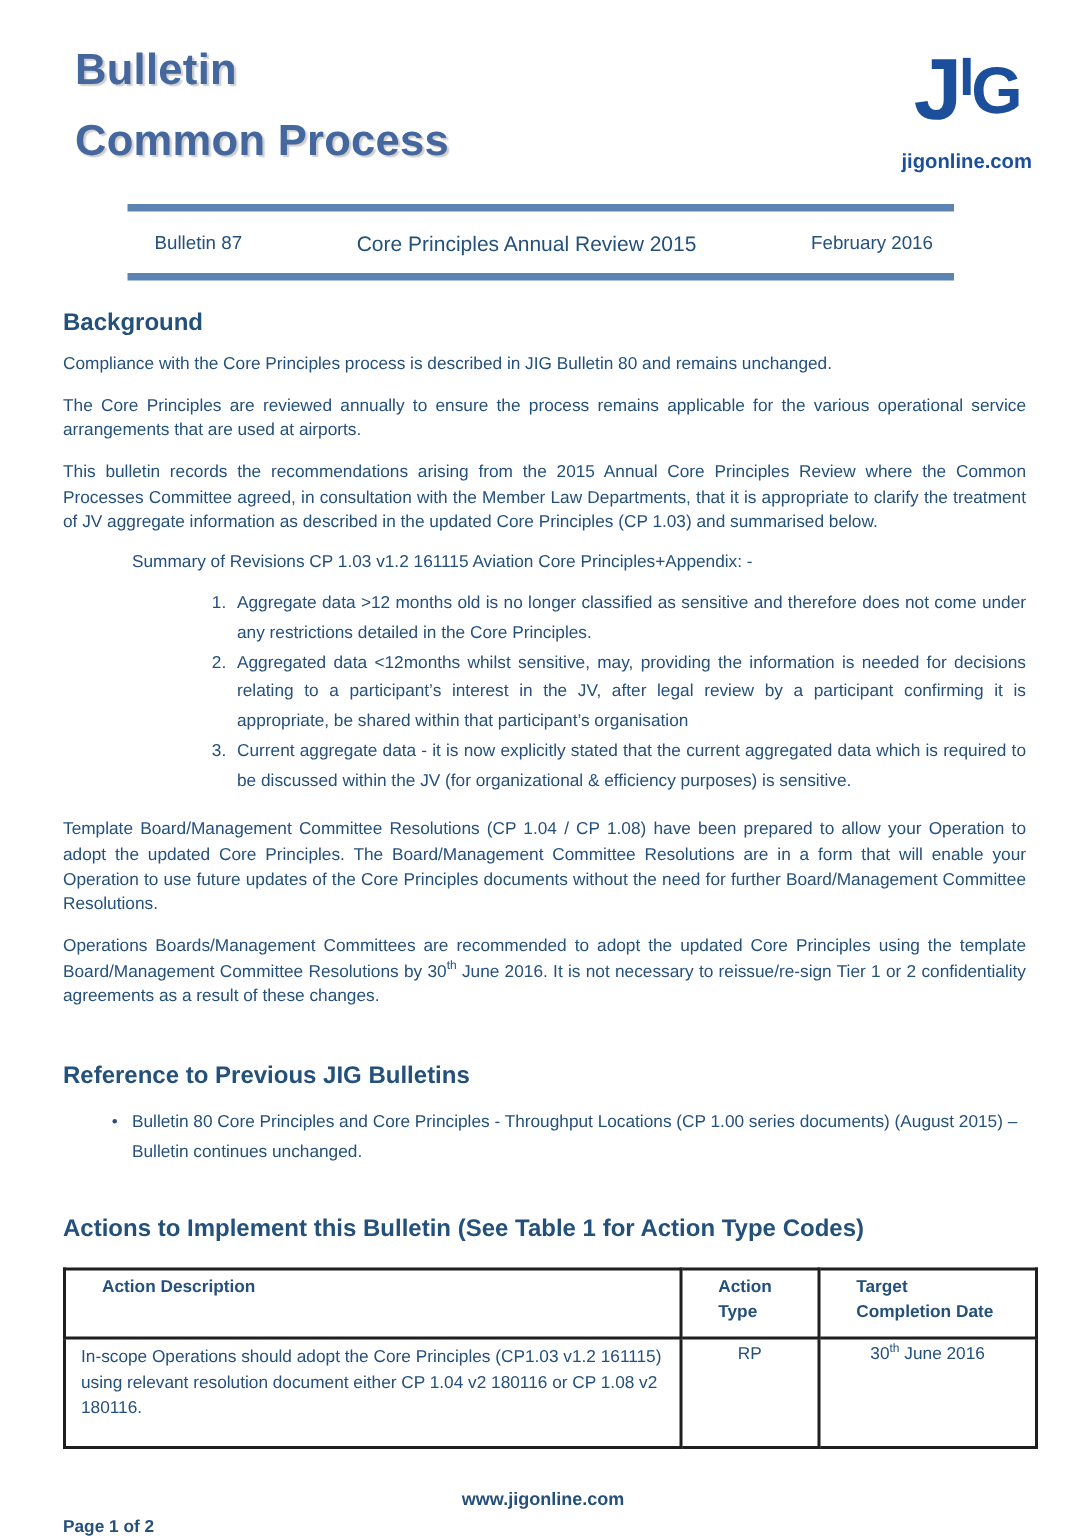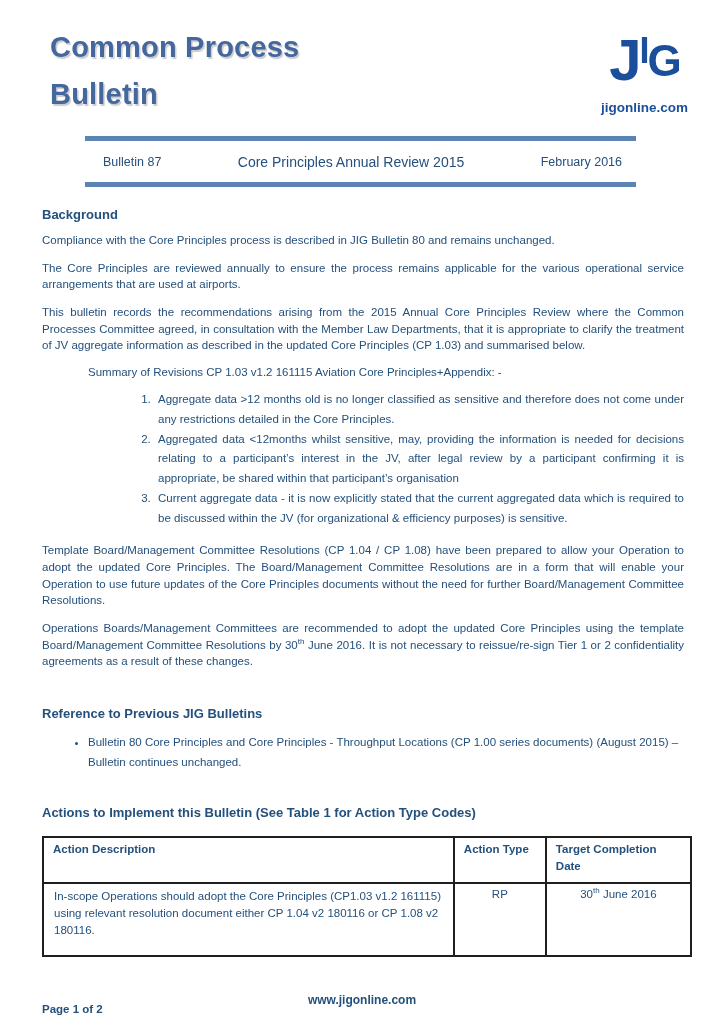--- a/index.html
+++ b/index.html
@@ -47,21 +47,21 @@
   
   .banner { margin: 18px 0 0 85px; width: 551px; }
   .bar { height: 5px; background: #5b84b5; }
   .banner-row { display: flex; align-items: center; height: 41px; padding: 0 14px 0 18px; }
   .banner-bulletin { font-size: 12.5px; }
   .banner-title { flex: 1; text-align: center; font-weight: normal; font-size: 14px; }
   .banner-date { font-size: 12.5px; }
 
   
   .main { margin: 20px 40px 0 42px; font-size: 11.5px; }
-  .section-heading { font-size: 13px; font-weight: bold; margin: 0 0 10px 0; }
+  .section-heading { font-size: 16px; font-weight: bold; margin: 0 0 10px 0; }
   .main p { margin: 0 0 11px 0; line-height: 1.45; }
   .just { text-align: justify; }
   .summary-line { margin: 12px 0 12px 46px; }
   ol.revisions {
     margin: 12px 0 14px 0;
     padding-left: 112px;
     line-height: 1.72;
     text-align: justify;
   }
   ol.revisions li { padding-left: 4px; }
@@ -77,21 +77,21 @@
   }
   table.actions th, table.actions td {
     border: 2px solid #1f1f1f;
     font-size: 11.5px;
     color: #24507c;
     vertical-align: top;
   }
   table.actions th {
     text-align: left;
     font-weight: bold;
-    padding: 3px 9px;
+    padding: 3px 24px;
     height: 46px;
     line-height: 1.55;
   }
   th.th-justify { text-align: justify; }
   td.cell-desc { padding: 4px 10px; line-height: 1.5; height: 73px; }
   td.cell-center { text-align: center; padding-top: 4px; }
   sup { font-size: 8px; vertical-align: super; line-height: 0; }
 
   
   .page-number { margin: 46px 0 0 42px; font-weight: bold; font-size: 11.5px; }
@@ -104,22 +104,22 @@
   }
   .site-footer span { font-weight: bold; font-size: 12px; color: #24507c; }
 </style>
 </head>
 <body>
 
 <div class="page">
 
   <header class="masthead">
     <div class="doc-title">
+      <div>Bulletin</div>
       <div>Common Process</div>
-      <div>Bulletin</div>
     </div>
     <div class="logo-block">
       <div class="logo-text">
         <span class="logo-j">J</span>
         <span class="logo-i">I</span>
         <span class="logo-g">G</span>
       </div>
       <div class="logo-site">jigonline.com</div>
     </div>
   </header>

